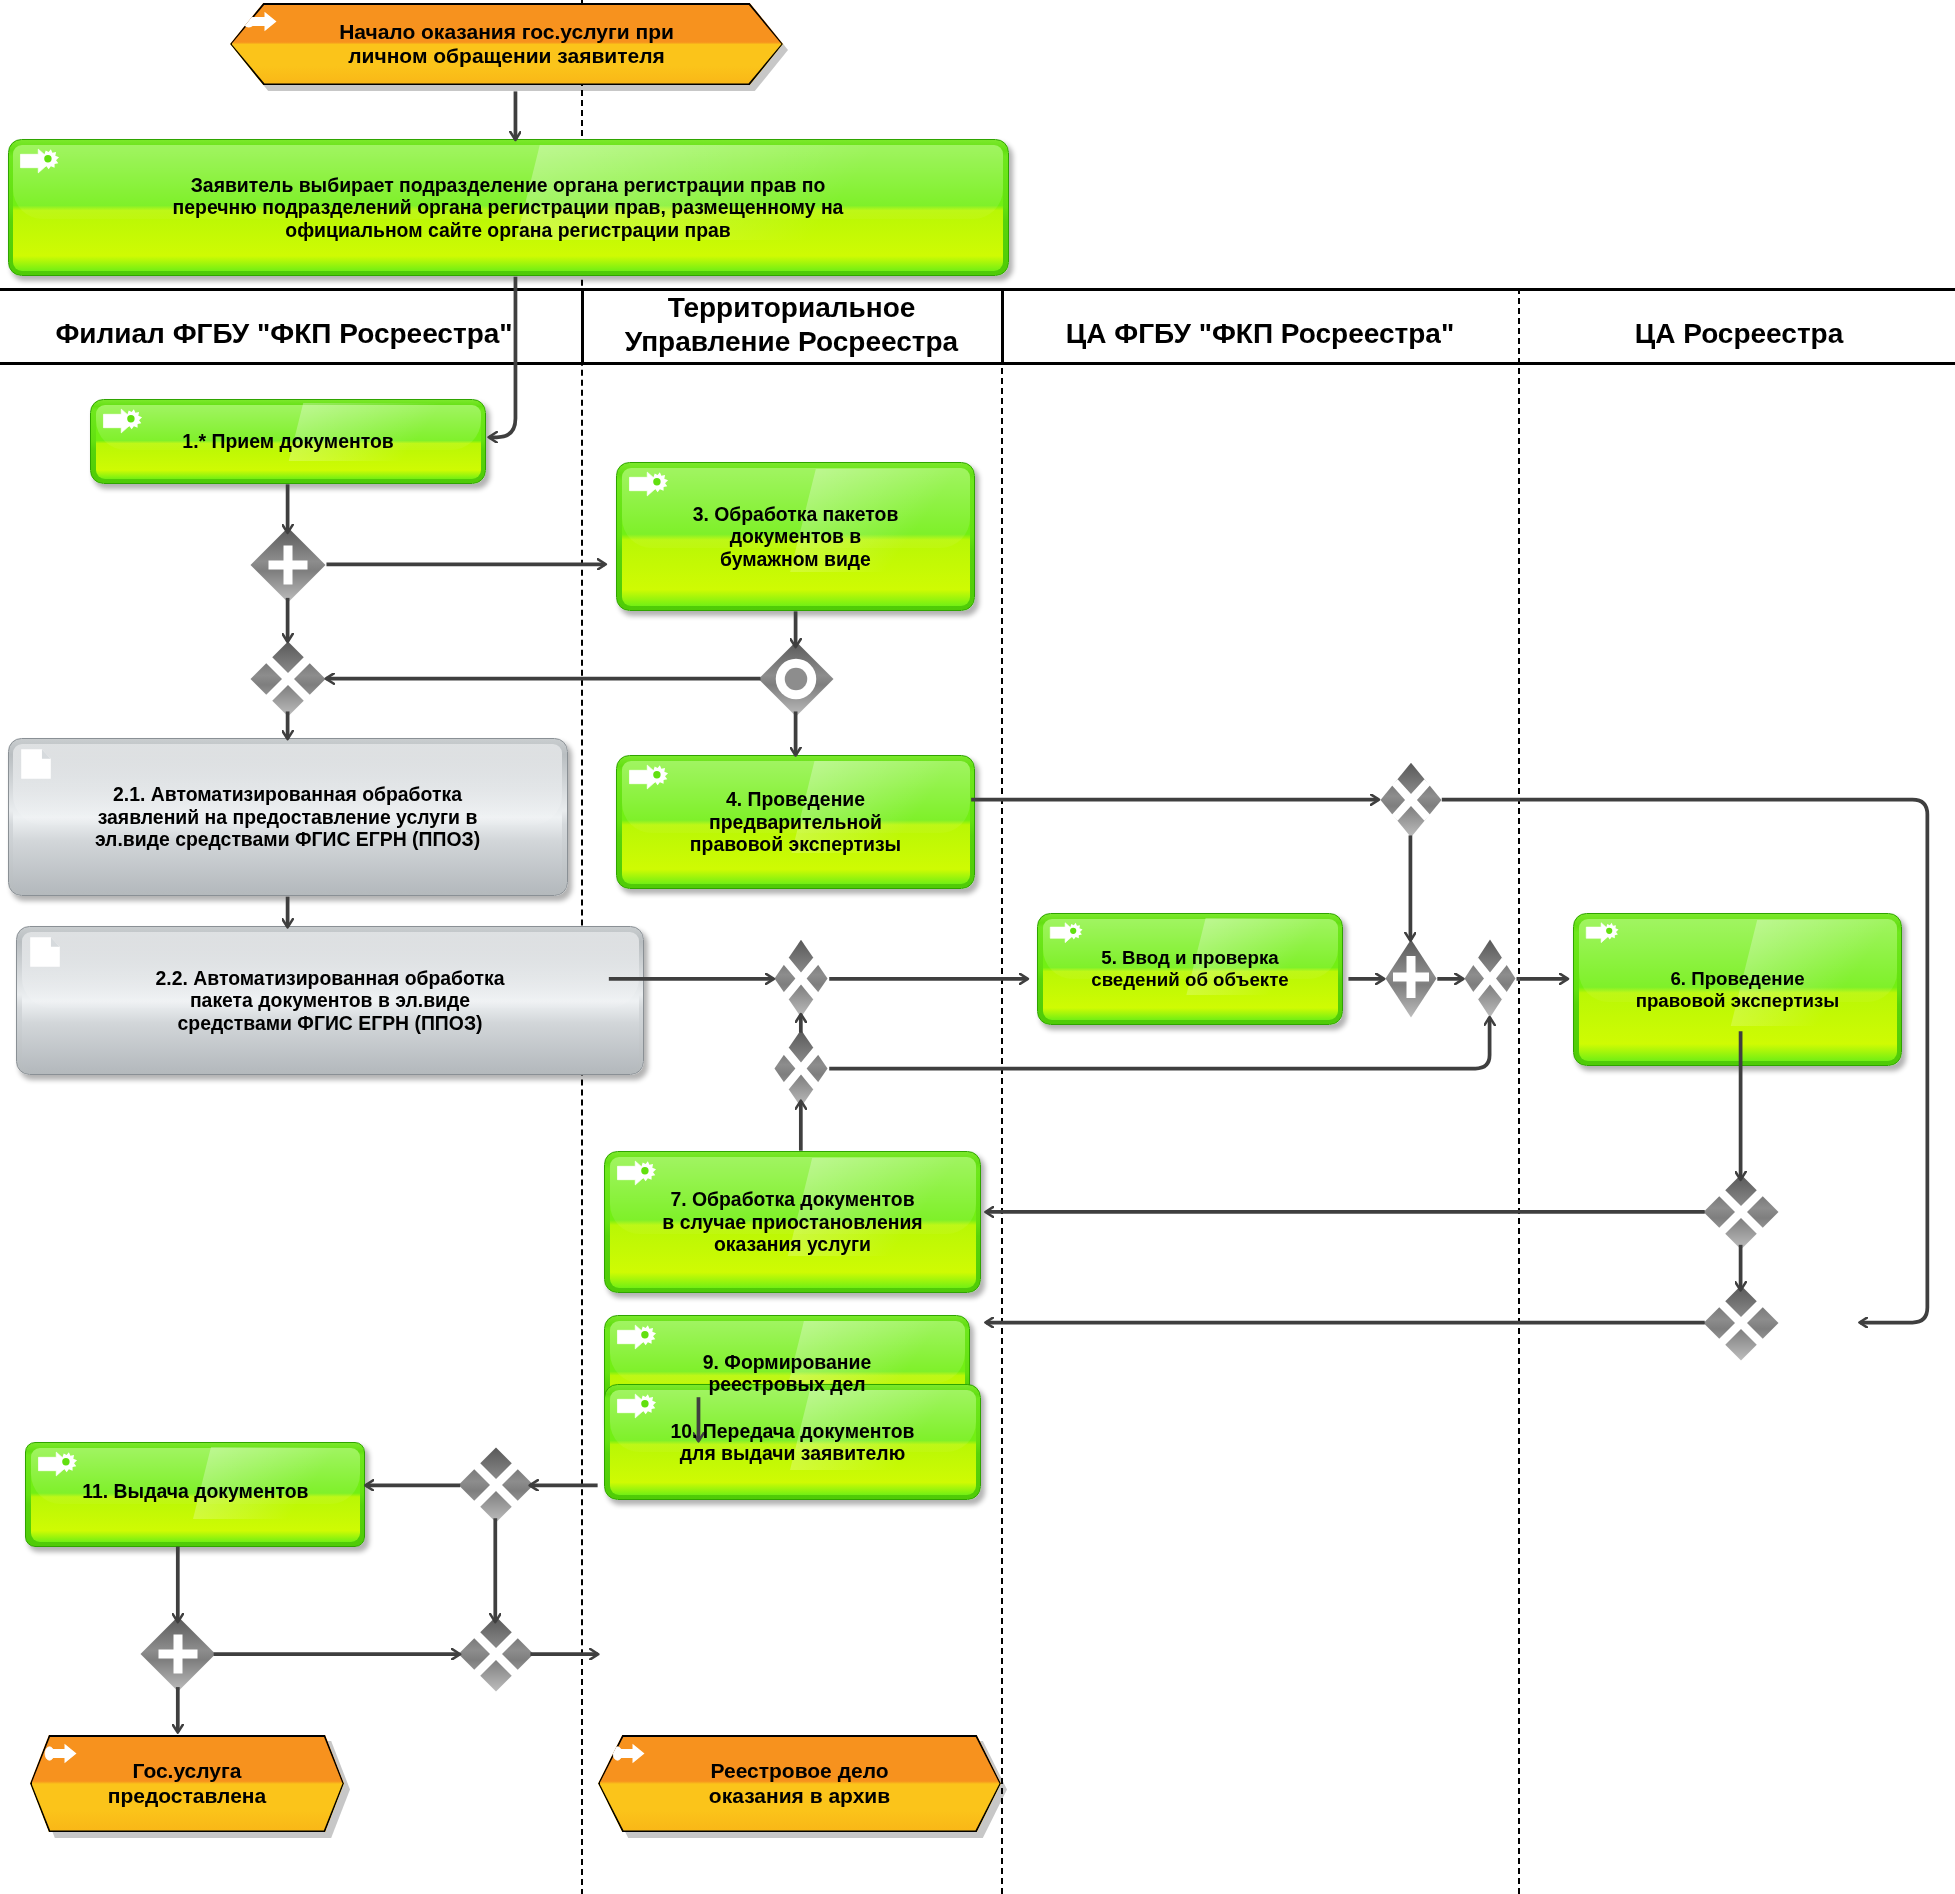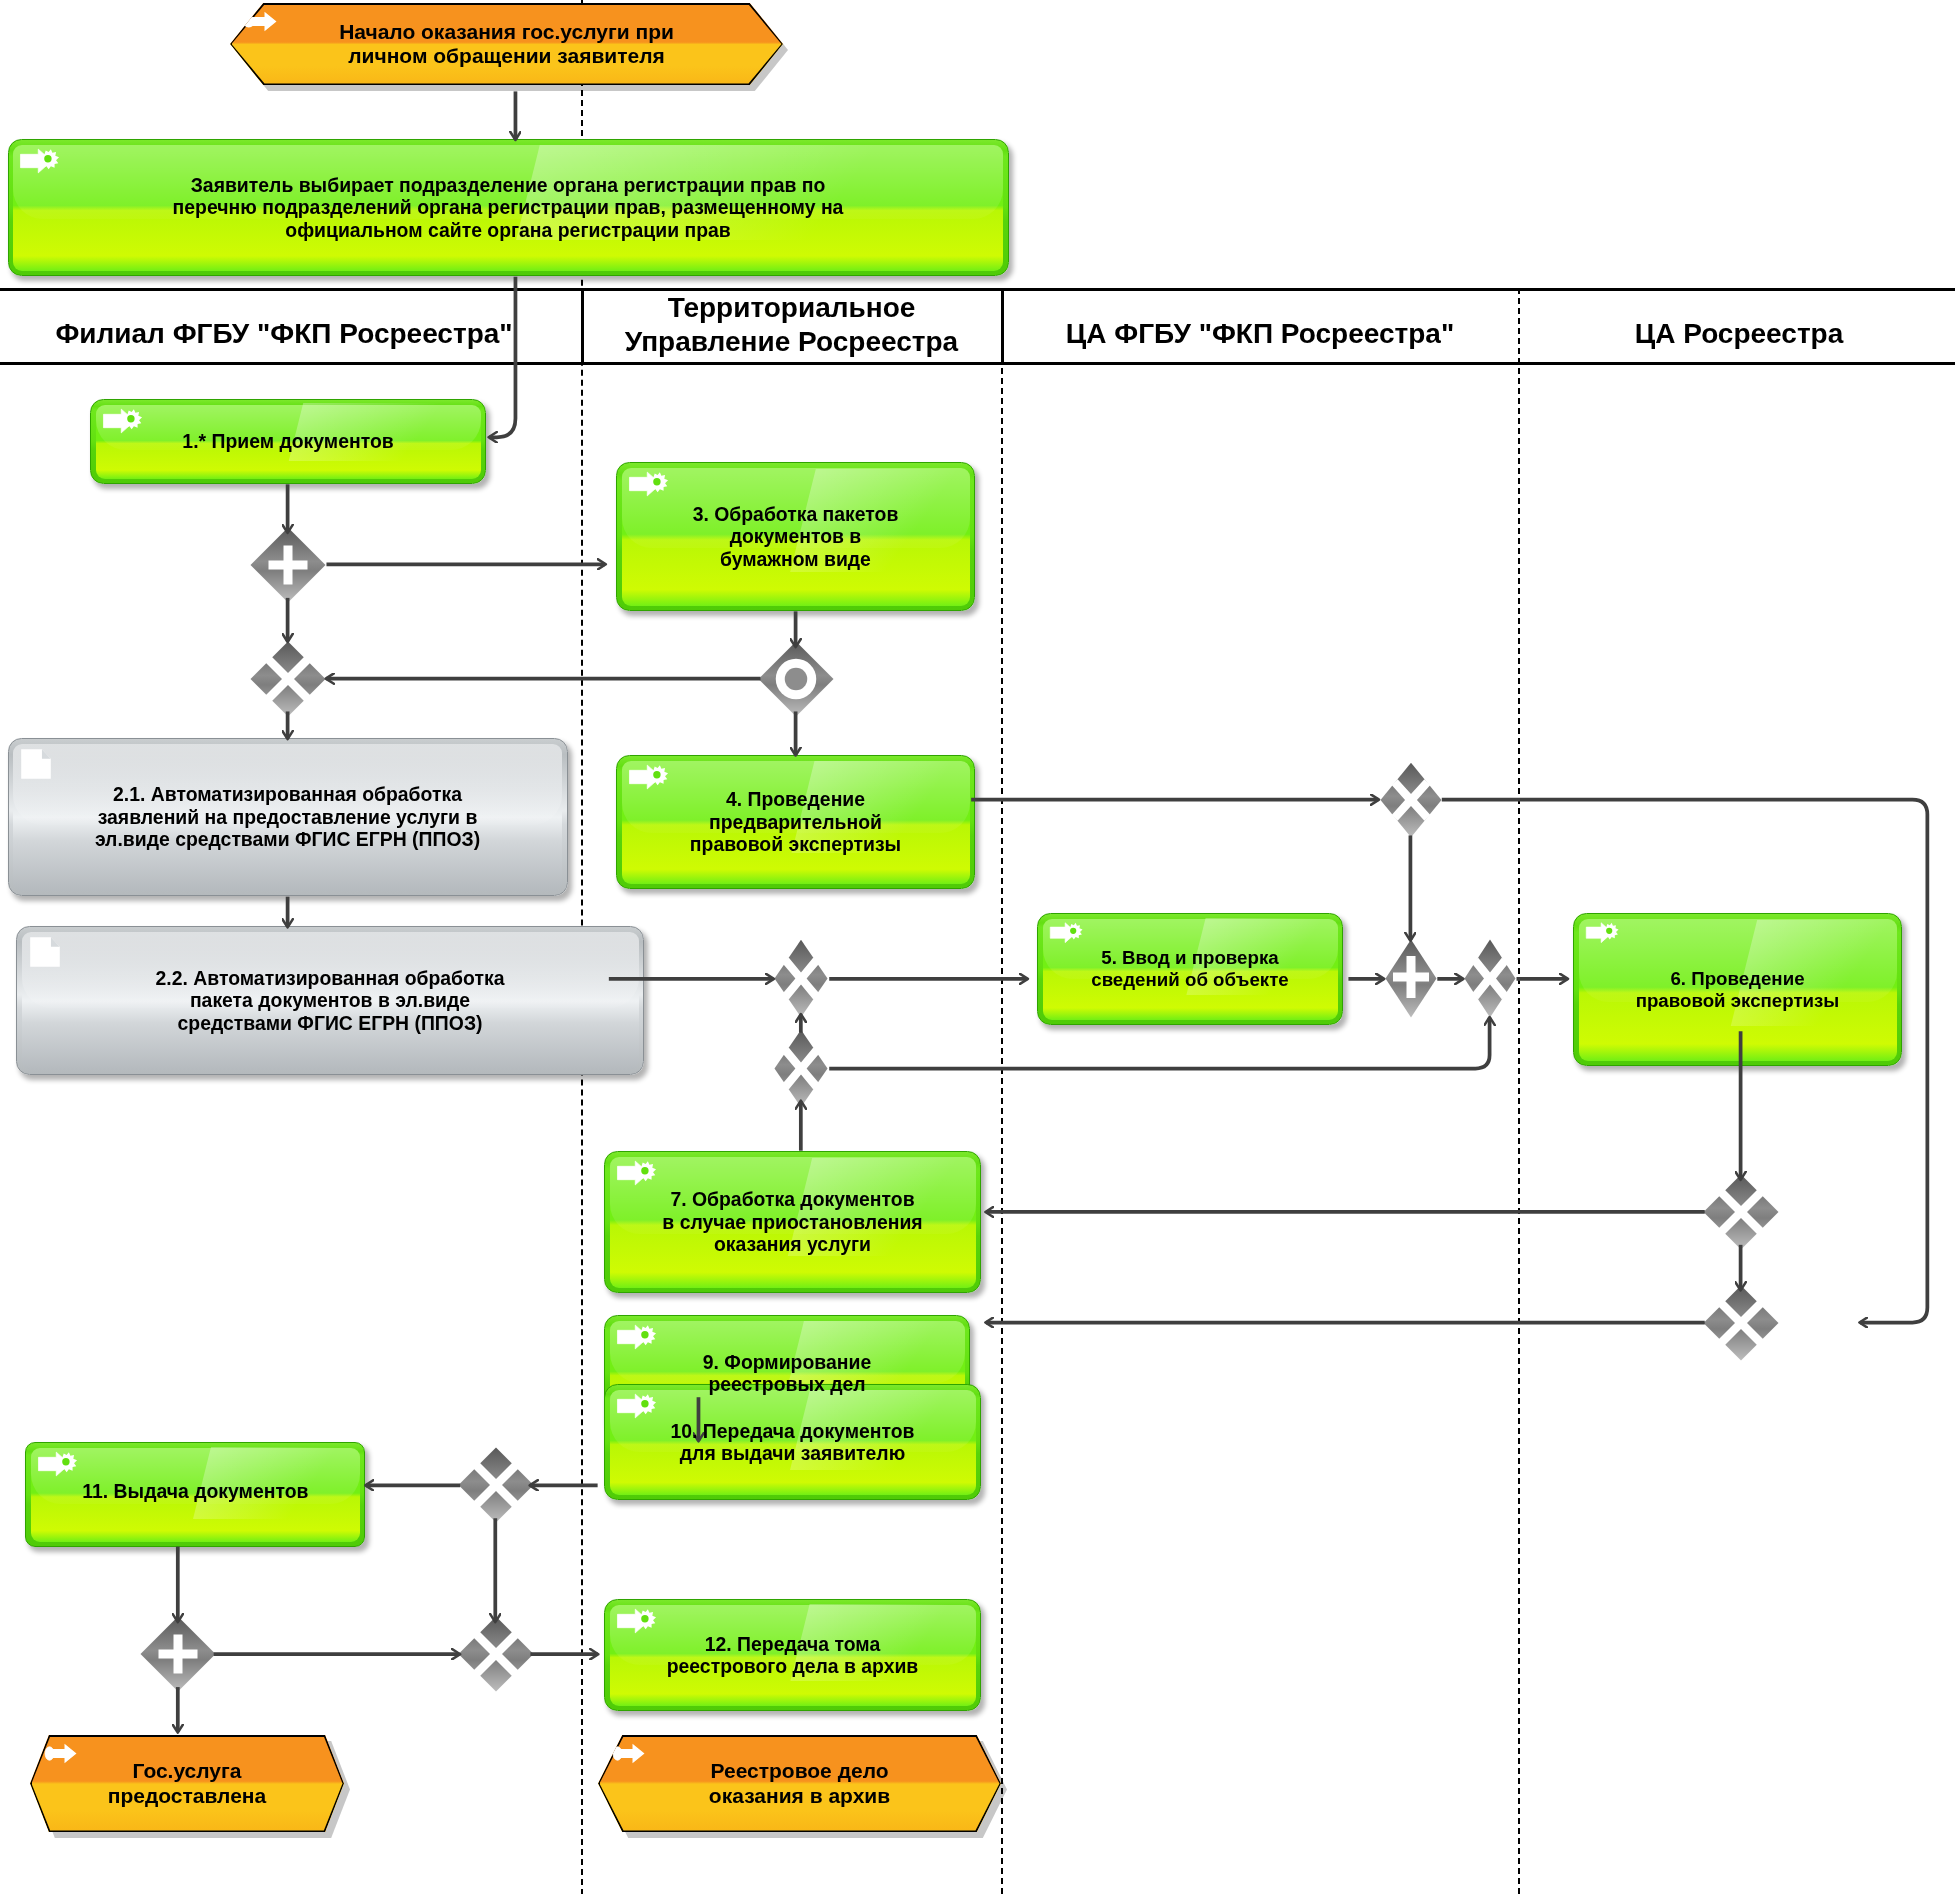--- a/index.html
+++ b/index.html
@@ -424,34 +424,20 @@
     <span class="ticon">
       <svg viewBox="0 0 58 40" width="43" height="30">
         <path d="M2,11 L26,11 L26,4 L44,20 L26,36 L26,29 L2,29 Z" fill="#fff" stroke="#fff" stroke-width="1"></path>
         <path d="M36 6 l4 2 3-4 2 5 5-1-1 5 5 2-4 4 3 4-5 1 0 5-5-2-3 4-3-4-5 1 1-5-5-2 4-4-3-4 5-1z" fill="#fff"></path>
         <circle cx="39" cy="17" r="5" fill="#62E00F"></circle>
       </svg>
     </span>
     <span class="node-label" style="margin-top:-7.5px;">11. Выдача документов</span>
   </div>
 
-  <div class="task" style="left:604px;top:1599px;width:377px;height:112px;">
-    <div class="inner"></div>
-      <div class="gloss"></div>
-      <div class="streak"></div>
-    <span class="ticon">
-      <svg viewBox="0 0 58 40" width="43" height="30">
-        <path d="M2,11 L26,11 L26,4 L44,20 L26,36 L26,29 L2,29 Z" fill="#fff" stroke="#fff" stroke-width="1"></path>
-        <path d="M36 6 l4 2 3-4 2 5 5-1-1 5 5 2-4 4 3 4-5 1 0 5-5-2-3 4-3-4-5 1 1-5-5-2 4-4-3-4 5-1z" fill="#fff"></path>
-        <circle cx="39" cy="17" r="5" fill="#62E00F"></circle>
-      </svg>
-    </span>
-    <span class="node-label">12. Передача тома
-реестрового дела в архив</span>
-  </div>
 
   <div class="gw" style="left:249px;top:526px;">
     <svg width="78" height="78" viewBox="0 0 104 104">
       <defs>
           <linearGradient id="gg1" x1="0" y1="0" x2="0" y2="1">
         <stop offset="0" stop-color="#585858"></stop>
             <stop offset="0.45" stop-color="#8d8d8d"></stop>
         <stop offset="0.58" stop-color="#7e7e7e"></stop>
             <stop offset="1" stop-color="#bdbdbd"></stop>
           </linearGradient>

